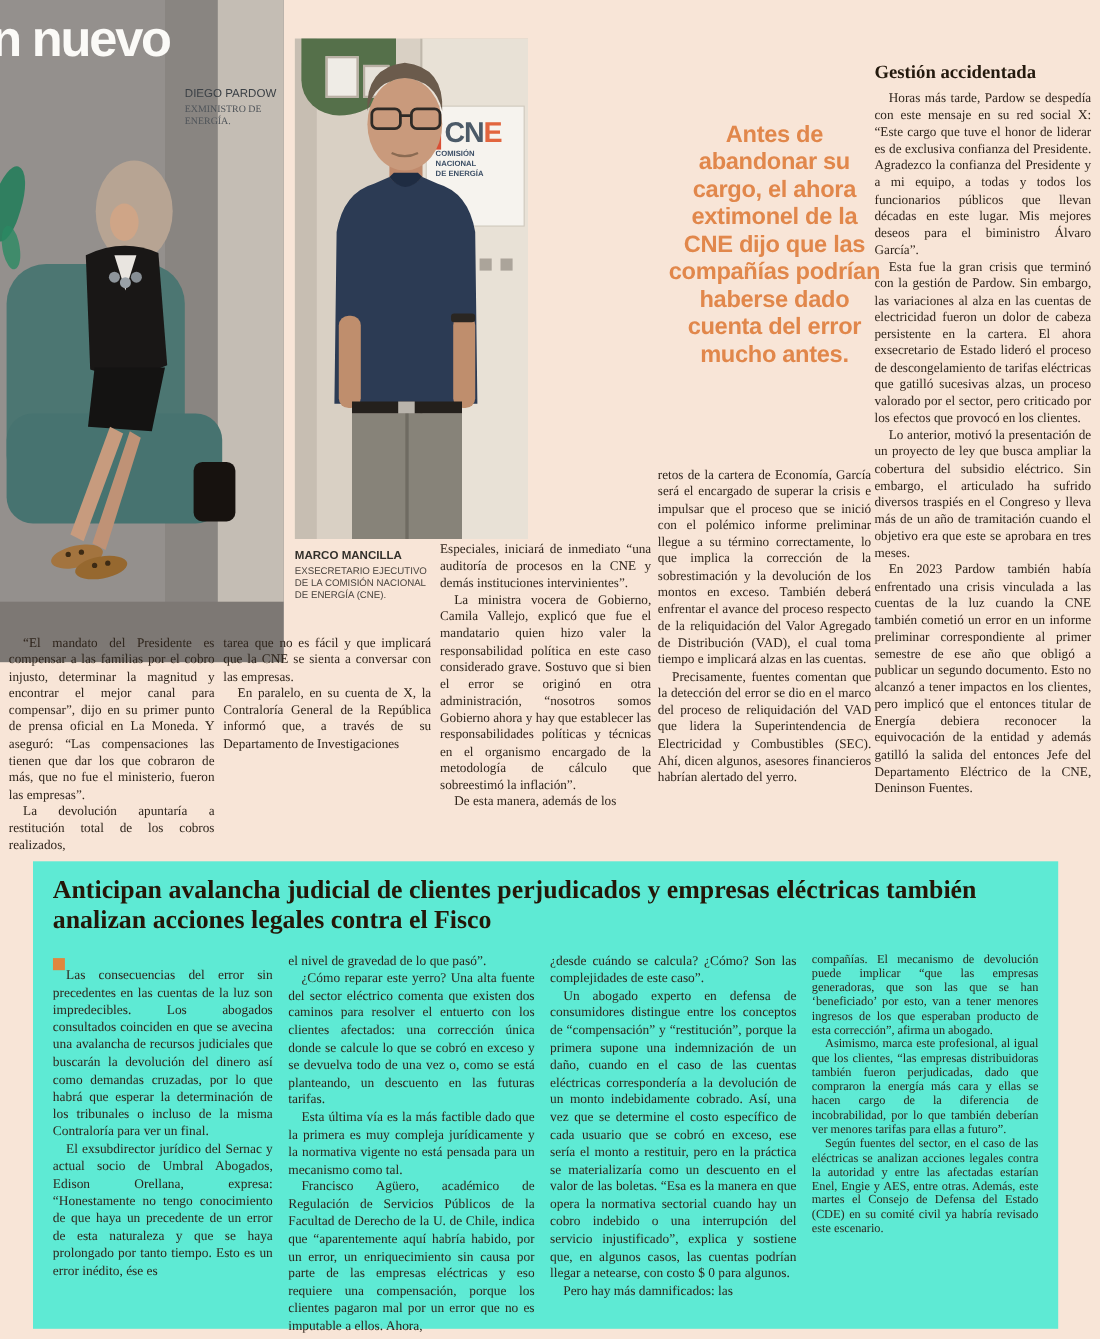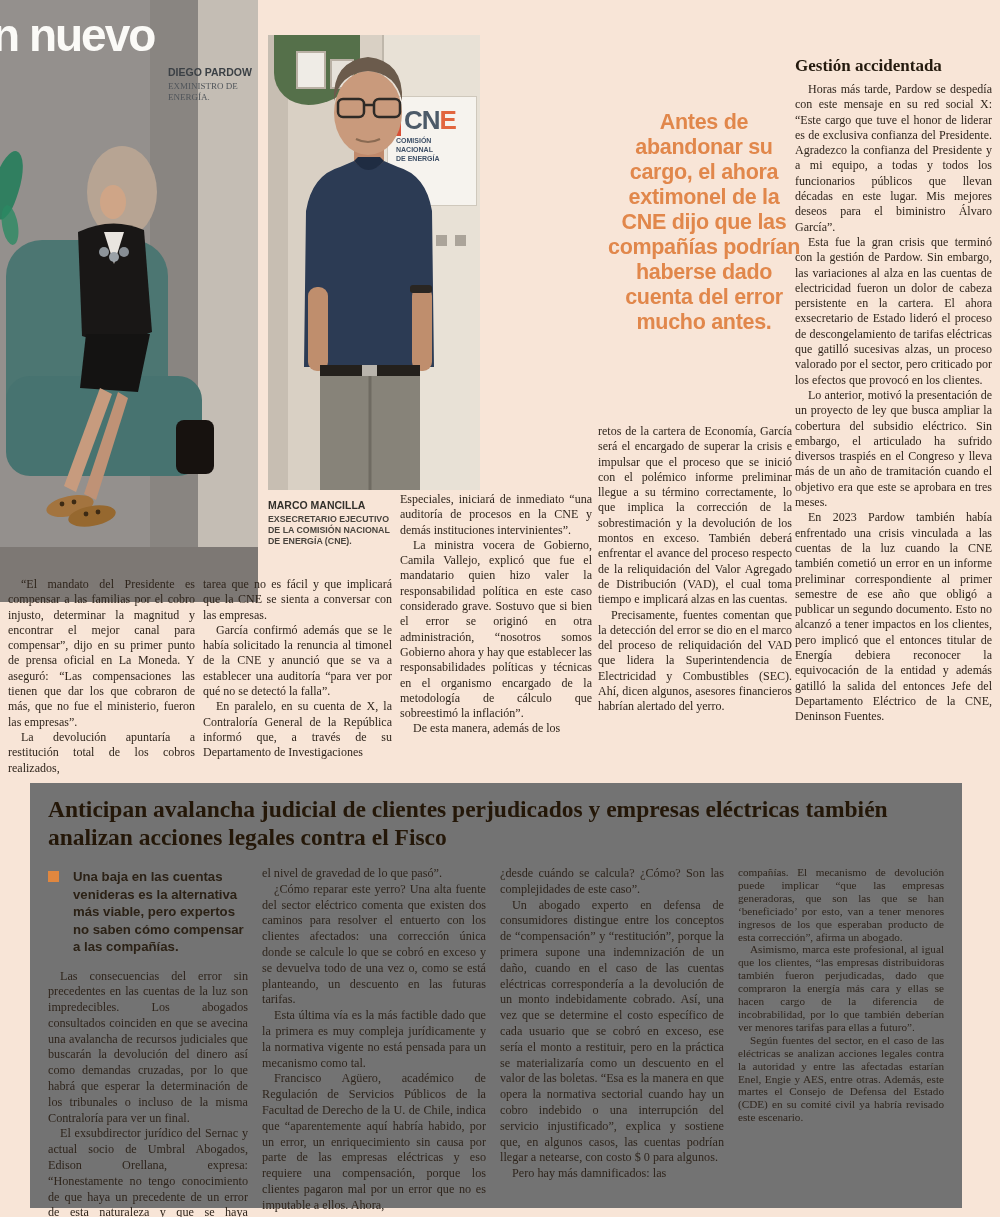--- a/index.html
+++ b/index.html
@@ -11,21 +11,21 @@
   .pl-darkband{position:absolute;left:150px;top:0;width:50px;height:100%;background:#898581;}
   .pl-lightband{position:absolute;right:0;top:0;width:60px;height:100%;background:#c4bdb4;}
   .pl-floor{position:absolute;left:0;bottom:0;width:100%;height:55px;background:#7d7874;}
   .pl-screen{position:absolute;left:-8px;top:8px;font-family:"Liberation Sans",sans-serif;
              font-weight:bold;font-size:46px;letter-spacing:-2px;color:#fbfaf7;}
   .pl-plant{position:absolute;left:-6px;top:150px;width:26px;height:70px;background:#1f7d58;
             border-radius:50% 60% 40% 60%;transform:rotate(18deg);opacity:.85;}
   .pl-plant2{position:absolute;left:2px;top:205px;width:16px;height:40px;background:#2b8a63;
              border-radius:60% 40% 60% 40%;transform:rotate(-14deg);opacity:.8;}
   .pl-caption{position:absolute;left:168px;top:66px;width:86px;font-family:"Liberation Sans",sans-serif;}
-  .pl-caption .nm{font-weight:bold;font-size:10.5px;color:#3b4045;line-height:1.2;}
+  .pl-caption .nm{font-weight:normal;font-size:10.5px;color:#3b4045;line-height:1.2;margin-top:13px;}
   .pl-caption .rl{font-size:9px;color:#50555a;line-height:1.3;margin-top:2px;font-family:Liberation Serif, serif;}
 
   .photo-mid{position:absolute;left:268px;top:35px;width:212px;height:455px;background:#d9d0c4;overflow:hidden;}
   .pm-col{position:absolute;left:0;top:0;width:20px;height:100%;background:#c7beb2;}
   .pm-plant{position:absolute;left:6px;top:-10px;width:86px;height:80px;background:#55704a;
             border-radius:0 0 60% 40%;}
   .pm-frame{position:absolute;left:28px;top:16px;width:26px;height:34px;background:#efece6;border:2px solid #b9b0a4;}
   .pm-frame2{position:absolute;left:62px;top:24px;width:20px;height:26px;background:#e7e2da;border:2px solid #b9b0a4;}
   .pm-glass{position:absolute;right:0;top:0;width:96px;height:100%;background:#e8e1d6;border-left:2px solid #bfb7ab;}
   .pm-sign{position:absolute;right:4px;top:62px;width:88px;height:108px;background:#f6f3ee;
@@ -33,40 +33,40 @@
   .pm-logo-row{display:flex;align-items:flex-end;}
   .pm-mark{width:7px;height:24px;background:#d94f35;margin:3px 3px 0 0;}
   .pm-cn{font-family:"Liberation Sans",sans-serif;font-weight:bold;font-size:26px;color:#4c5a68;letter-spacing:-1px;}
   .pm-e{font-family:"Liberation Sans",sans-serif;font-weight:bold;font-size:26px;color:#e2653e;letter-spacing:-1px;}
   .pm-sub{font-family:"Liberation Sans",sans-serif;font-weight:bold;font-size:7px;color:#3d4f66;
           line-height:1.25;margin-left:2px;margin-top:1px;}
   .pm-icons{position:absolute;right:14px;top:200px;display:flex;gap:8px;}
   .pm-icons span{display:block;width:11px;height:11px;background:#aba49a;}
   .caption-mid{position:absolute;left:268px;top:499px;width:128px;font-family:"Liberation Sans",sans-serif;}
   .caption-mid .nm{font-weight:bold;font-size:10.5px;color:#33302b;line-height:1.2;}
-  .caption-mid .rl{font-size:8.8px;color:#49443e;line-height:1.3;margin-top:2px;font-weight:bold;}
+  .caption-mid .rl{font-size:8.8px;color:#49443e;line-height:1.3;margin-top:2px;}
 
   
   .pullquote{position:absolute;left:604px;top:110px;width:200px;text-align:center;
              font-family:"Liberation Sans",sans-serif;font-weight:bold;font-size:21.5px;
              line-height:25px;letter-spacing:-0.3px;color:#e1874b;}
 
   
   .col{position:absolute;text-align:justify;font-size:12px;line-height:15.3px;font-family:Liberation Serif, serif;}
   .col p{margin:0;}
   .col p.ind{text-indent:13px;}
   #col1{left:8px;  top:577px;width:187px;}
   #col2{left:203px;top:577px;width:189px;}
   #col3{left:400px;top:492px;width:192px;}
   #col4{left:598px;top:424px;width:194px;}
   #sidebar{left:795px;top:55px;width:197px;}
   #sidebar h2{font-size:17px;line-height:22px;margin:0 0 5px 0;color:#241a0e;font-weight:bold;}
 
   
-  .bottom-box{position:absolute;left:30px;top:783px;width:932px;height:425px;background:#737373;}
+  .bottom-box{position:absolute;left:30px;top:783px;width:932px;height:425px;background:#5eead4;}
   .bb-headline{font-weight:bold;font-size:23.5px;line-height:27.5px;color:#241708;
                padding:13px 24px 0 18px;}
   .bb-cols{display:flex;gap:14px;padding:15px 18px 0 18px;}
   .bcol{text-align:justify;font-size:12.2px;line-height:15.8px;height:354px;overflow:hidden;}
   .bcol p{margin:0;}
   .bcol p.ind{text-indent:12px;}
   .b1{flex:0 0 200px;}
   .b2{flex:0 0 224px;}
   .b3{flex:0 0 224px;}
   .b4{flex:0 0 206px;font-size:11.2px;line-height:12.9px;}
@@ -162,21 +162,20 @@
   </div>
 
   <div class="pullquote">Antes de abandonar su cargo, el ahora extimonel de la CNE dijo que las compañías podrían haberse dado cuenta del error mucho antes.</div>
 
   <div class="col" id="col1">
     <p class="ind">“El mandato del Presidente es compensar a las familias por el cobro injusto, determinar la magnitud y encontrar el mejor canal para compensar”, dijo en su primer punto de prensa oficial en La Moneda. Y aseguró: “Las compensaciones las tienen que dar los que cobraron de más, que no fue el ministerio, fueron las empresas”.</p>
     <p class="ind">La devolución apuntaría a restitución total de los cobros realizados,</p>
   </div>
   <div class="col" id="col2">
     <p>tarea que no es fácil y que implicará que la CNE se sienta a conversar con las empresas.</p>
-    <p class="ind">García confirmó además que se le había solicitado la renuncia al timonel de la CNE y anunció que se va a establecer una auditoría “para ver por qué no se detectó la falla”.</p>
     <p class="ind">En paralelo, en su cuenta de X, la Contraloría General de la República informó que, a través de su Departamento de Investigaciones</p>
   </div>
   <div class="col" id="col3">
     <p>Especiales, iniciará de inmediato “una auditoría de procesos en la CNE y demás instituciones intervinientes”.</p>
     <p class="ind">La ministra vocera de Gobierno, Camila Vallejo, explicó que fue el mandatario quien hizo valer la responsabilidad política en este caso considerado grave. Sostuvo que si bien el error se originó en otra administración, “nosotros somos Gobierno ahora y hay que establecer las responsabilidades políticas y técnicas en el organismo encargado de la metodología de cálculo que sobreestimó la inflación”.</p>
     <p class="ind">De esta manera, además de los</p>
   </div>
   <div class="col" id="col4">
     <p>retos de la cartera de Economía, García será el encargado de superar la crisis e impulsar que el proceso que se inició con el polémico informe preliminar llegue a su término correctamente, lo que implica la corrección de la sobrestimación y la devolución de los montos en exceso. También deberá enfrentar el avance del proceso respecto de la reliquidación del Valor Agregado de Distribución (VAD), el cual toma tiempo e implicará alzas en las cuentas.</p>
     <p class="ind">Precisamente, fuentes comentan que la detección del error se dio en el marco del proceso de reliquidación del VAD que lidera la Superintendencia de Electricidad y Combustibles (SEC). Ahí, dicen algunos, asesores financieros habrían alertado del yerro.</p>
@@ -189,21 +188,20 @@
     <p class="ind">Lo anterior, motivó la presentación de un proyecto de ley que busca ampliar la cobertura del subsidio eléctrico. Sin embargo, el articulado ha sufrido diversos traspiés en el Congreso y lleva más de un año de tramitación cuando el objetivo era que este se aprobara en tres meses.</p>
     <p class="ind">En 2023 Pardow también había enfrentado una crisis vinculada a las cuentas de la luz cuando la CNE también cometió un error en un informe preliminar correspondiente al primer semestre de ese año que obligó a publicar un segundo documento. Esto no alcanzó a tener impactos en los clientes, pero implicó que el entonces titular de Energía debiera reconocer la equivocación de la entidad y además gatilló la salida del entonces Jefe del Departamento Eléctrico de la CNE, Deninson Fuentes.</p>
   </div>
 
   <div class="bottom-box">
     <div class="bb-headline">Anticipan avalancha judicial de clientes perjudicados y empresas eléctricas también analizan acciones legales contra el Fisco</div>
     <div class="bb-cols">
       <div class="bcol b1">
         <div class="intro">
           <span class="sq"></span>
-          <span>Una baja en las cuentas venideras es la alternativa más viable, pero expertos no saben cómo compensar a las compañías.</span>
         </div>
         <p class="ind">Las consecuencias del error sin precedentes en las cuentas de la luz son impredecibles. Los abogados consultados coinciden en que se avecina una avalancha de recursos judiciales que buscarán la devolución del dinero así como demandas cruzadas, por lo que habrá que esperar la determinación de los tribunales o incluso de la misma Contraloría para ver un final.</p>
         <p class="ind">El exsubdirector jurídico del Sernac y actual socio de Umbral Abogados, Edison Orellana, expresa: “Honestamente no tengo conocimiento de que haya un precedente de un error de esta naturaleza y que se haya prolongado por tanto tiempo. Esto es un error inédito, ése es</p>
       </div>
       <div class="bcol b2">
         <p>el nivel de gravedad de lo que pasó”.</p>
         <p class="ind">¿Cómo reparar este yerro? Una alta fuente del sector eléctrico comenta que existen dos caminos para resolver el entuerto con los clientes afectados: una corrección única donde se calcule lo que se cobró en exceso y se devuelva todo de una vez o, como se está planteando, un descuento en las futuras tarifas.</p>
         <p class="ind">Esta última vía es la más factible dado que la primera es muy compleja jurídicamente y la normativa vigente no está pensada para un mecanismo como tal.</p>
         <p class="ind">Francisco Agüero, académico de Regulación de Servicios Públicos de la Facultad de Derecho de la U. de Chile, indica que “aparentemente aquí habría habido, por un error, un enriquecimiento sin causa por parte de las empresas eléctricas y eso requiere una compensación, porque los clientes pagaron mal por un error que no es imputable a ellos. Ahora,</p>
       </div>

